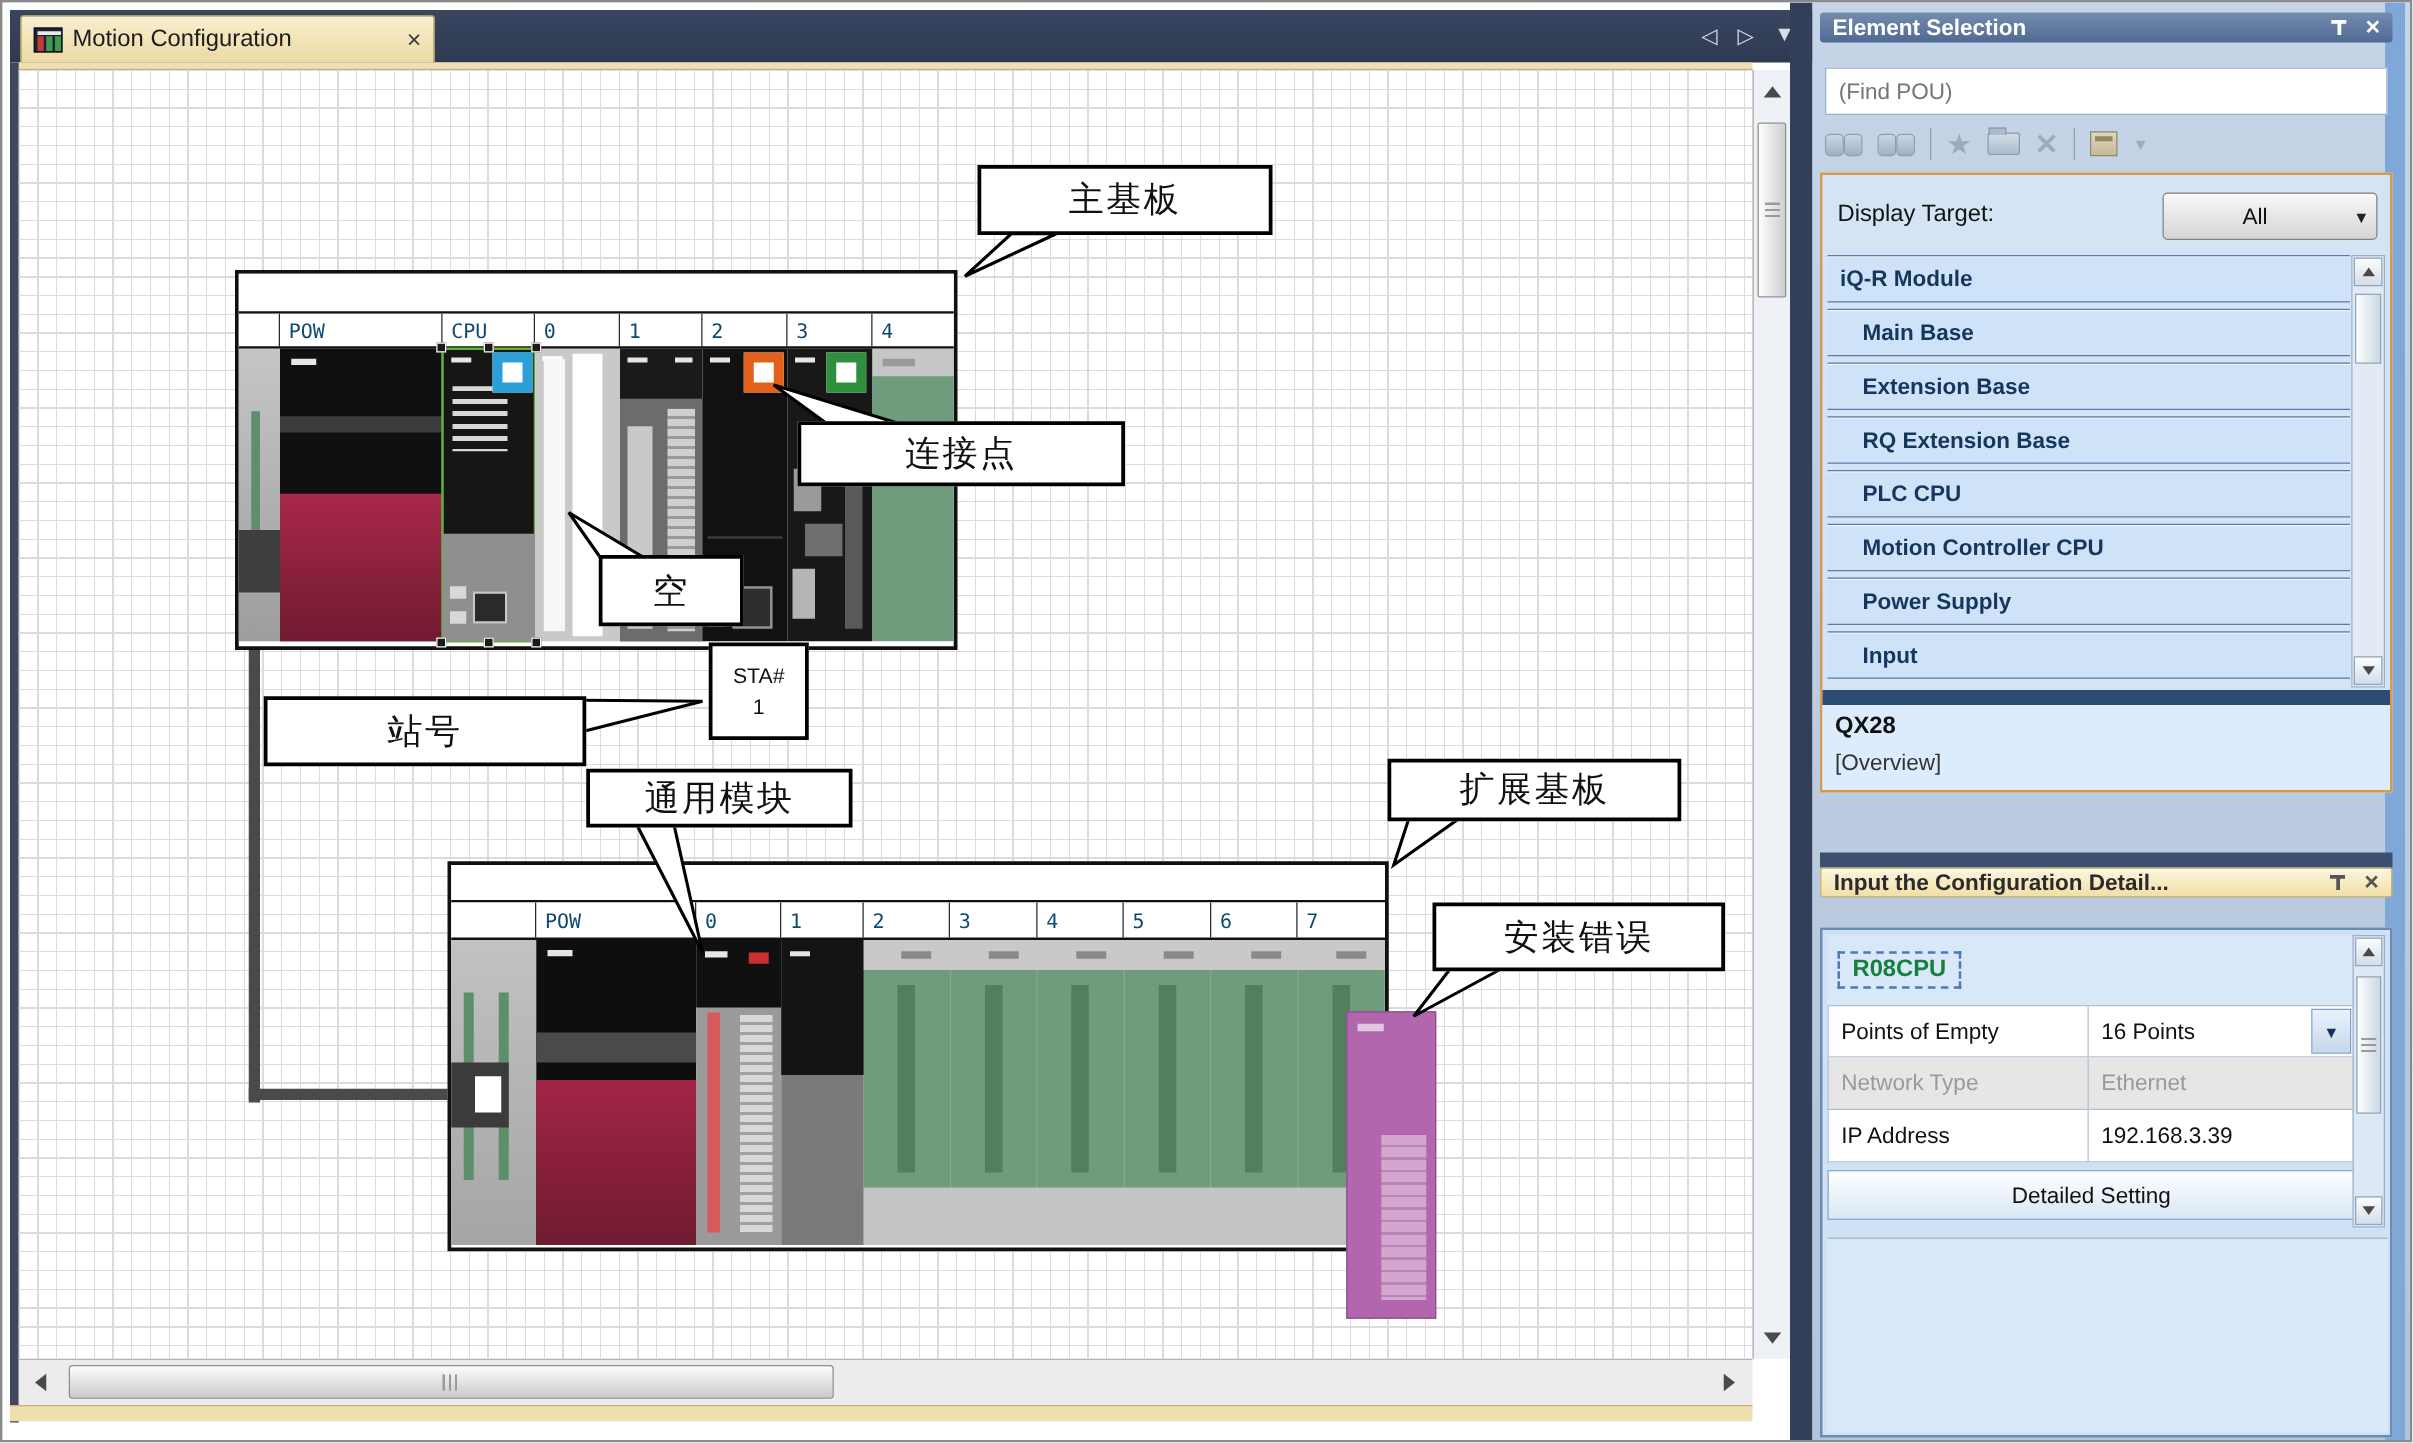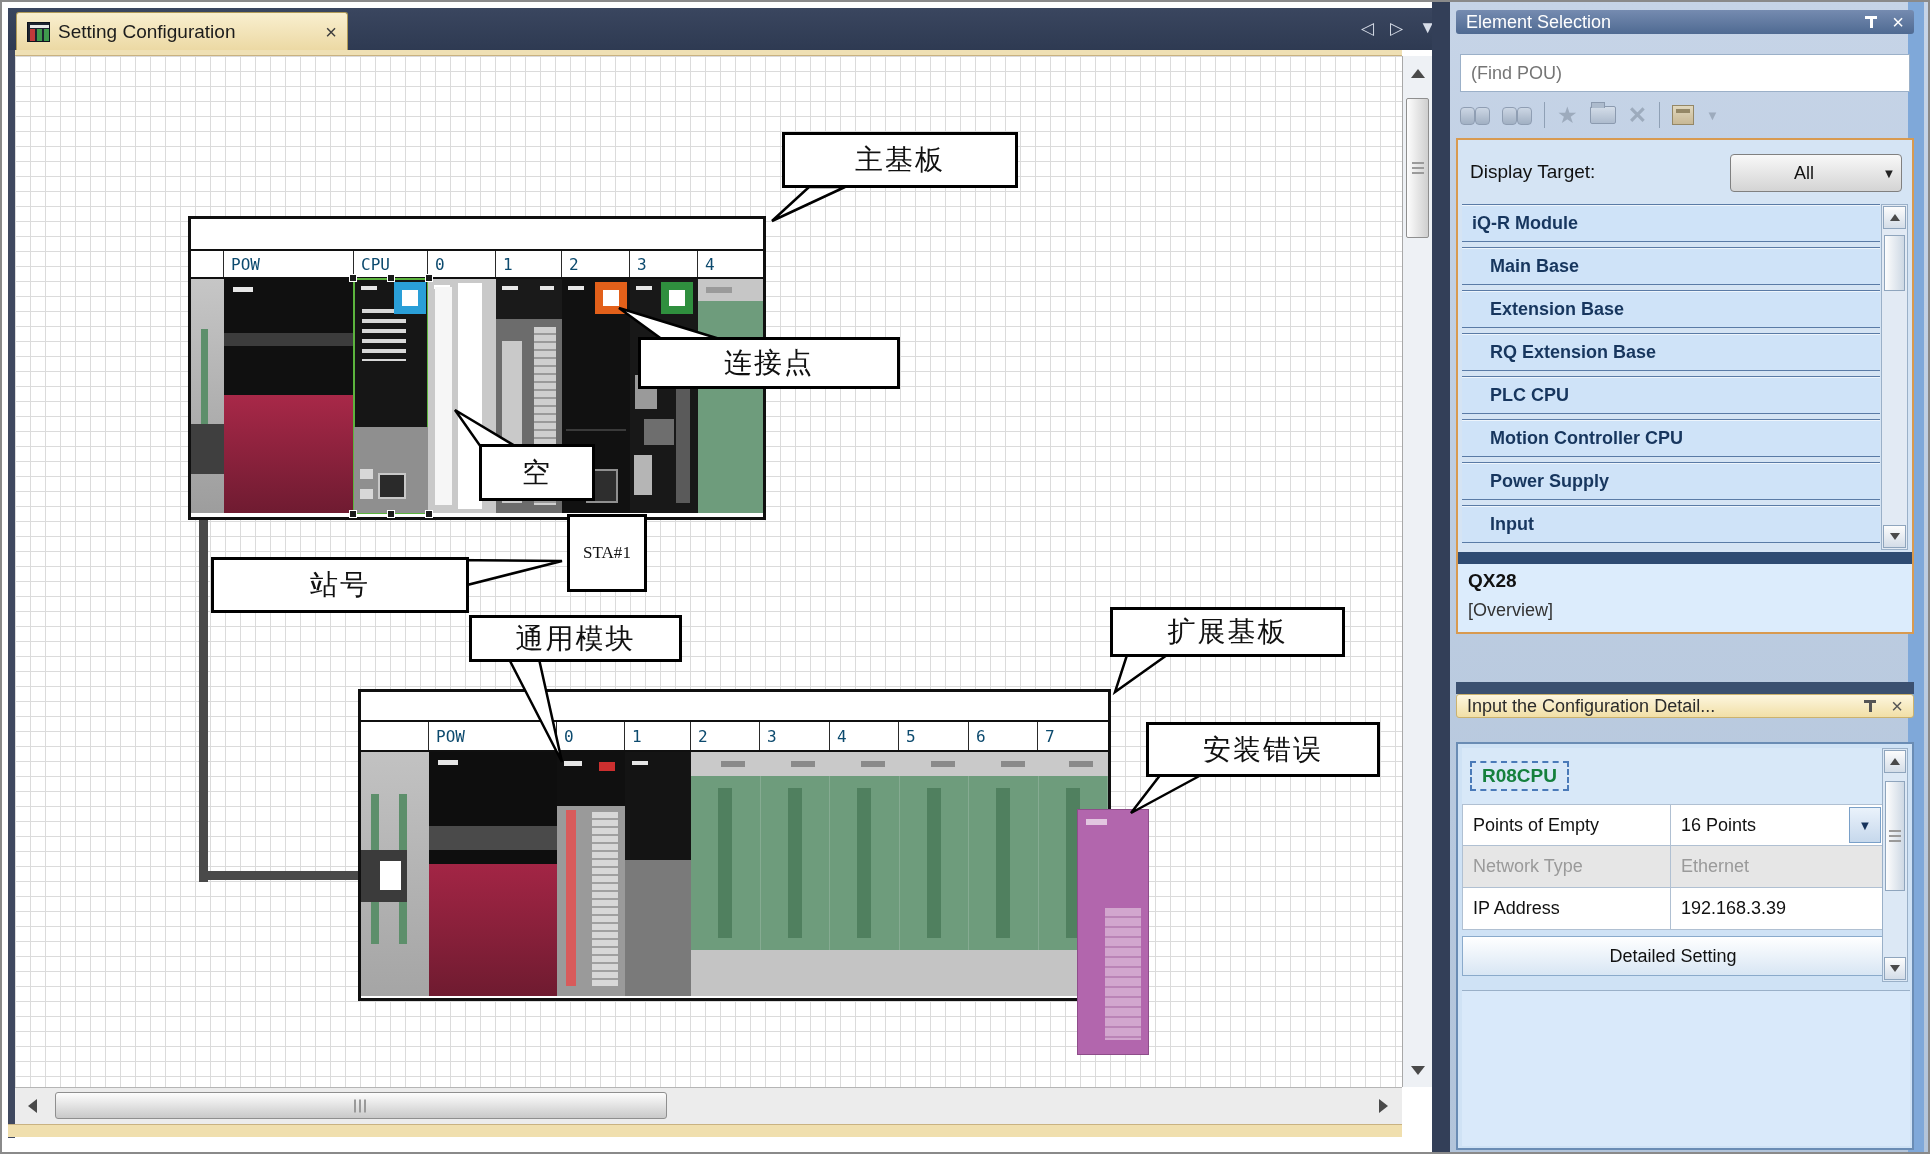--- a/index.html
+++ b/index.html
@@ -126,22 +126,22 @@
   .purple-mod { position:absolute; left:1062px; top:753px; width:72px; height:246px; background:#b266ad; border:1px solid #8e4d8a; z-index:3; }
   .purple-mod .dash { left:8px; top:9px; width:21px; height:6px; background:#e2c6e0; }
   .purple-mod .panel { position:absolute; right:7px; top:98px; bottom:14px; width:36px; background:
       repeating-linear-gradient(#d2a6ce 0 8px,#bb84b7 8px 10px); }
 
   
   .tails { position:absolute; left:0; top:0; width:1387px; height:1031px; z-index:4; pointer-events:none; }
   .callout { position:absolute; background:#fff; border:3px solid #000; display:flex; align-items:center; justify-content:center;
       font-size:28px; color:#111; z-index:5; letter-spacing:2px; }
   .sta-box { position:absolute; left:552px; top:458px; width:80px; height:78px; background:#fff; border:3px solid #000;
-      display:flex; flex-direction:row; align-items:center; justify-content:center; z-index:5;
-      font-family:Liberation Serif, serif; font-size:17px; color:#111; line-height:1.5; }
+      display:flex; flex-direction:column; align-items:center; justify-content:center; z-index:5;
+      font-family:Liberation Sans, sans-serif; font-size:17px; color:#111; line-height:1.5; }
 
   
   .vscroll { position:absolute; left:1400px; top:54px; width:30px; height:1031px; background:#eef1f5; border-left:1px solid #a8a8a8; }
   .hscroll { position:absolute; left:13px; top:1085px; width:1387px; height:37px; background:#ececec; border-top:1px solid #b5b5b5; }
   .sb-btn { position:absolute; display:flex; align-items:center; justify-content:center; }
   .tri { width:0; height:0; }
   .tri-up    { border-left:7px solid transparent; border-right:7px solid transparent; border-bottom:9px solid #4a4a4a; }
   .tri-down  { border-left:7px solid transparent; border-right:7px solid transparent; border-top:9px solid #4a4a4a; }
   .tri-left  { border-top:7px solid transparent; border-bottom:7px solid transparent; border-right:9px solid #4a4a4a; }
   .tri-right { border-top:7px solid transparent; border-bottom:7px solid transparent; border-left:9px solid #4a4a4a; }
@@ -152,21 +152,21 @@
   .h-thumb { position:absolute; left:40px; top:4px; width:612px; height:27px; background:linear-gradient(#fdfdfd,#c9c9c9);
       border:1px solid #8f8f8f; border-radius:3px; }
   .grip-v { position:absolute; left:50%; top:50%; width:14px; height:13px; transform:translate(-50%,-50%);
       background:repeating-linear-gradient(to right,#9a9a9a 0 2px,transparent 2px 5px); }
   .bottomstrip { position:absolute; left:6px; top:1122px; width:1394px; height:13px; background:#f0dfae; border-top:1px solid #c9b281; }
 
   
   .right-panel { position:absolute; left:1448px; top:0; width:482px; height:1154px; background:linear-gradient(#c6d4e7,#b2c4da); }
   .rp-edge { position:absolute; right:8px; top:0; width:16px; height:1154px; background:#7fa8d9; }
   .ptitle { position:absolute; left:6px; width:458px; height:24px; border-radius:3px;
-      display:flex; align-items:center; padding:0 10px; }
+      display:flex; align-items:center; padding:0 10px;font-weight:bold; }
   .es-title { top:8px; background:linear-gradient(#758bb0,#4f6a92); color:#fff; font-size:18px; }
   .ptitle .spacer { flex:1; }
   .pin-icon { position:relative; width:14px; height:16px; margin-right:14px; }
   .pin-icon::before { content:""; position:absolute; left:1px; top:2px; width:12px; height:3px; background:currentColor; }
   .pin-icon::after  { content:""; position:absolute; left:6px; top:2px; width:3px; height:12px; background:currentColor; }
   .close-glyph { font-size:20px; line-height:1; }
   .find-box { position:absolute; left:10px; top:52px; width:450px; height:38px; background:#fff; border:1px solid #9bb0c8;
       font-size:18px; color:#4a4a4a; padding-left:10px; font-family:"Liberation Sans", sans-serif; }
   .es-toolbar { position:absolute; left:10px; top:94px; width:450px; height:38px; display:flex; align-items:center; gap:12px; }
   .tb-sep { width:1px; height:26px; background:#8fa0b5; }
@@ -226,21 +226,21 @@
 </head>
 <body>
 
 <div class="app">
 
   <div class="left-region">
 
     <div class="tabbar">
       <div class="doc-tab">
         <span class="tab-icon"></span>
-        <span class="doc-tab-label">Setting Configuration</span>
+        <span class="doc-tab-label">Motion Configuration</span>
         <span class="tab-close">×</span>
       </div>
       <div class="tab-nav">
         <span>◁</span>
         <span>▷</span>
         <span>▼</span>
       </div>
     </div>
     <div class="canvas-topstrip"></div>
     <div class="canvas-leftedge"></div>

